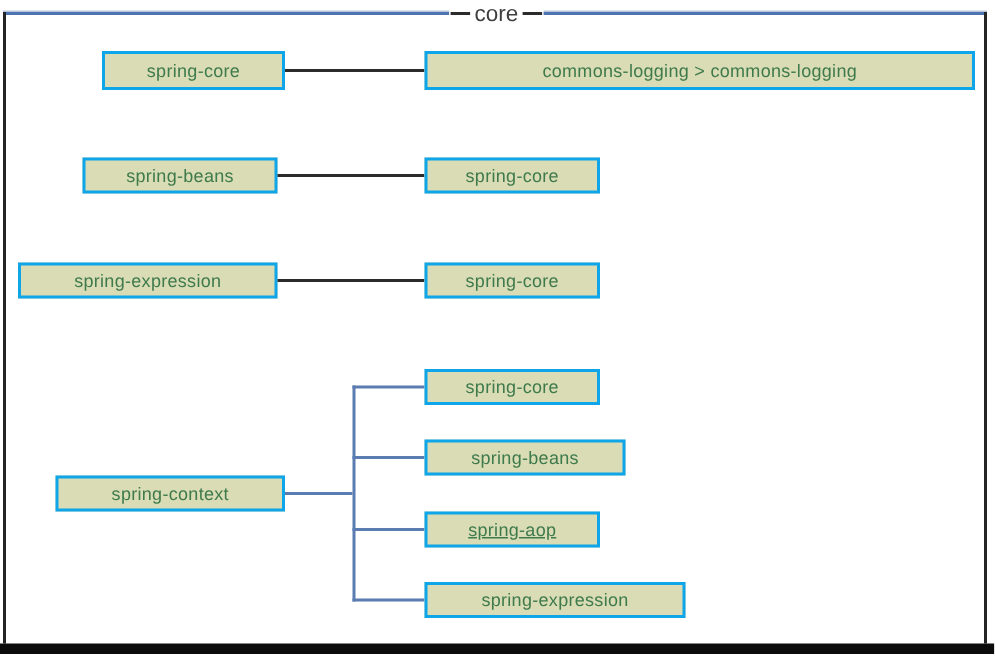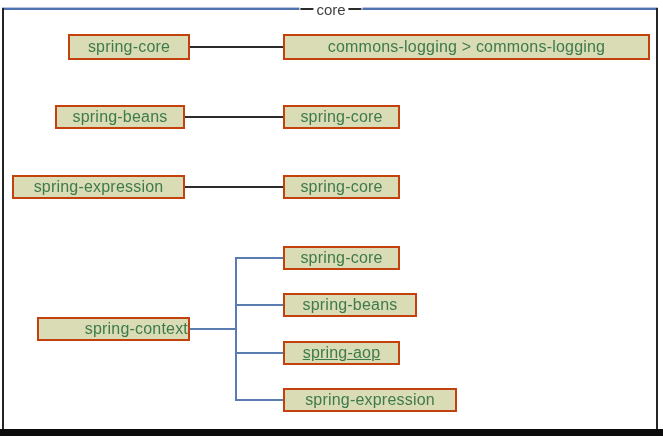--- a/index.html
+++ b/index.html
@@ -22,22 +22,22 @@
     padding:0 1px;
     text-align:right;
   }
   .frame-label-chip .dash{width:13px;height:2px;background:#2b2b2b;}
   .frame-label-text{
     font-size:15px;line-height:17px;color:#3f3f3f;white-space:nowrap;
   }
   
   .node{
     position:absolute;box-sizing:border-box;height:24px;
-    background:#d9dcb4;border:2px solid #c2410c;color:#3e7a4c;
-    font-size:16px;line-height:20px;text-align:center;
+    background:#d9dcb4;border:2px solid #0ea5e9;color:#3e7a4c;
+    font-size:12px;line-height:20px;text-align:center;
     letter-spacing:.2px;white-space:nowrap;overflow:hidden;
   }
   .node.tall{height:26px;line-height:22px;}
   
   .edge{position:absolute;height:2px;background:#2b2b2b;}
   .edge.blue{background:#5b7cb0;}
   .vedge{position:absolute;width:2px;background:#5b7cb0;}
 </style>
 </head>
 <body>
@@ -59,21 +59,21 @@
   <div class="node tall" style="left:283px;top:34px;width:367px;">commons-logging &gt; commons-logging</div>
 
   <div class="node" style="left:55px;top:105px;width:130px;">spring-beans</div>
   <div class="edge" style="left:185px;top:116px;width:98px;"></div>
   <div class="node" style="left:283px;top:105px;width:117px;">spring-core</div>
 
   <div class="node" style="left:12px;top:175px;width:173px;">spring-expression</div>
   <div class="edge" style="left:185px;top:186px;width:98px;"></div>
   <div class="node" style="left:283px;top:175px;width:117px;">spring-core</div>
 
-  <div class="node" style="left:37px;top:317px;width:153px;text-align:right;">spring-context</div>
+  <div class="node" style="left:37px;top:317px;width:153px;">spring-context</div>
   <div class="edge blue" style="left:190px;top:328px;width:45px;"></div>
   <div class="vedge" style="left:235px;top:257px;height:144px;"></div>
 
   <div class="edge blue" style="left:235px;top:257px;width:48px;"></div>
   <div class="node" style="left:283px;top:246px;width:117px;">spring-core</div>
 
   <div class="edge blue" style="left:235px;top:304px;width:48px;"></div>
   <div class="node" style="left:283px;top:293px;width:134px;">spring-beans</div>
 
   <div class="edge blue" style="left:235px;top:352px;width:48px;"></div>

